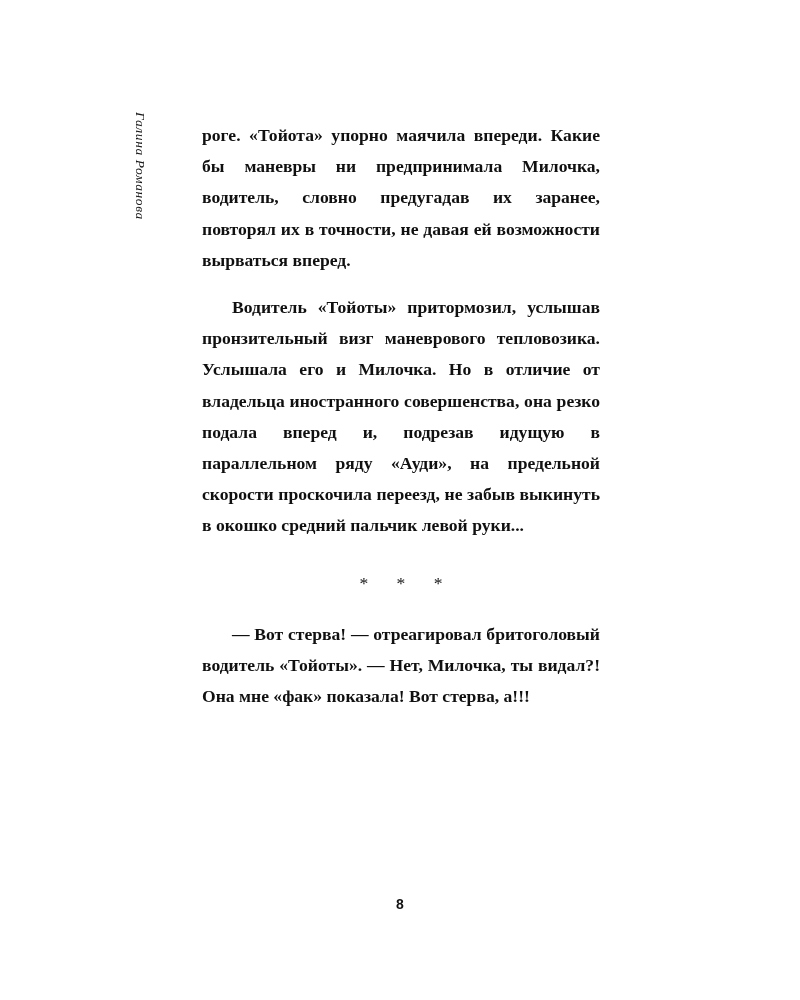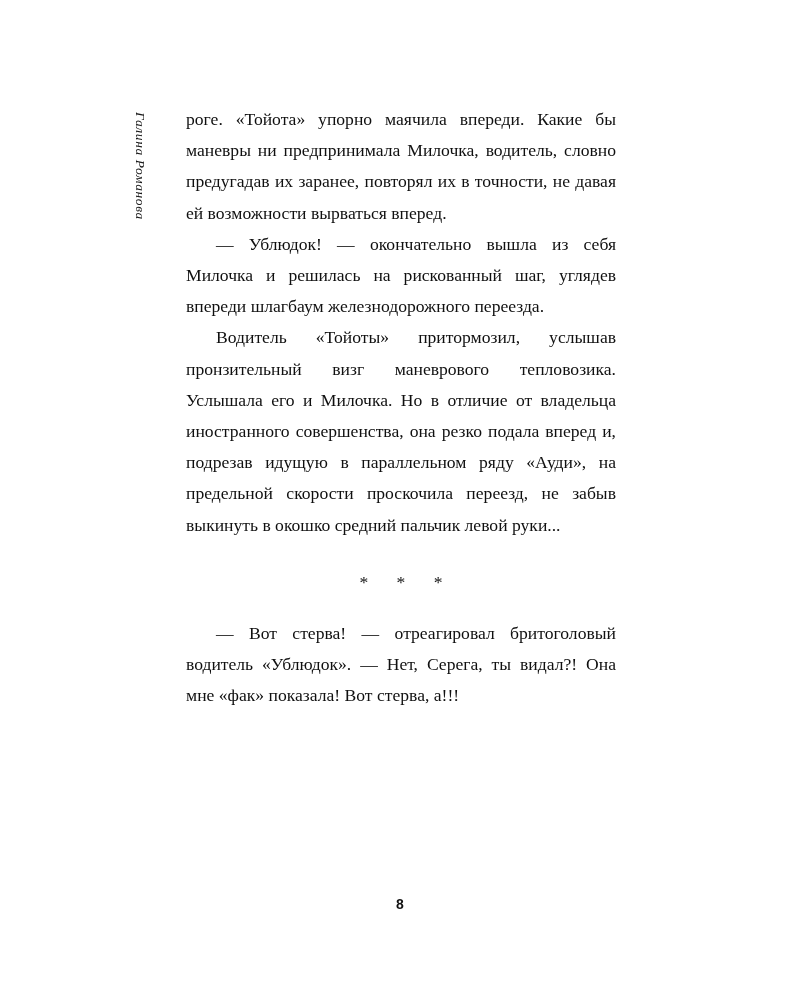--- a/index.html
+++ b/index.html
@@ -42,21 +42,22 @@
     width: 430px;
     font-size: 17.6px;
     line-height: 31.2px;
     text-align: justify;
     text-justify: inter-word;
     -webkit-hyphens: none;
     hyphens: none;
     color: #101010;
   }
   .text-column p {
-    margin: 0;
+    margin: 16px;
+    font-weight: bold;
   }
   .text-column p.indent {
     text-indent: 30px;
   }
   .sep {
     margin: 26px 0 20px 0;
     text-align: center;
     letter-spacing: 12px;
     font-size: 17.6px;
     line-height: 31.2px;
@@ -78,26 +79,25 @@
 <body>
 
 <div class="page">
 
   <div class="running-head">Галина Романова</div>
 
   <div class="text-column">
 
     <p>роге. «Тойота» упорно маячила впереди. Какие бы маневры ни предпринимала Милочка, водитель, словно предугадав их заранее, повторял их в точности, не давая ей возможности вырваться вперед.</p>
 
-    <p class="indent">— Ублюдок! — окончательно вышла из себя Милочка и решилась на рискованный шаг, углядев впереди шлагбаум железнодорожного переезда.</p>
 
     <p class="indent">Водитель «Тойоты» притормозил, услышав пронзительный визг маневрового тепловозика. Услышала его и Милочка. Но в отличие от владельца иностранного совершенства, она резко подала вперед и, подрезав идущую в параллельном ряду «Ауди», на предельной скорости проскочила переезд, не забыв выкинуть в окошко средний пальчик левой руки...</p>
 
     <div class="sep">* * *</div>
 
-    <p class="indent">— Вот стерва! — отреагировал бритоголовый водитель «Ублюдок». — Нет, Серега, ты видал?! Она мне «фак» показала! Вот стерва, а!!!</p>
+    <p class="indent">— Вот стерва! — отреагировал бритоголовый водитель «Тойоты». — Нет, Милочка, ты видал?! Она мне «фак» показала! Вот стерва, а!!!</p>
 
 
   </div>
 
   <div class="folio">8</div>
 
 </div>
 
 </body></html>

